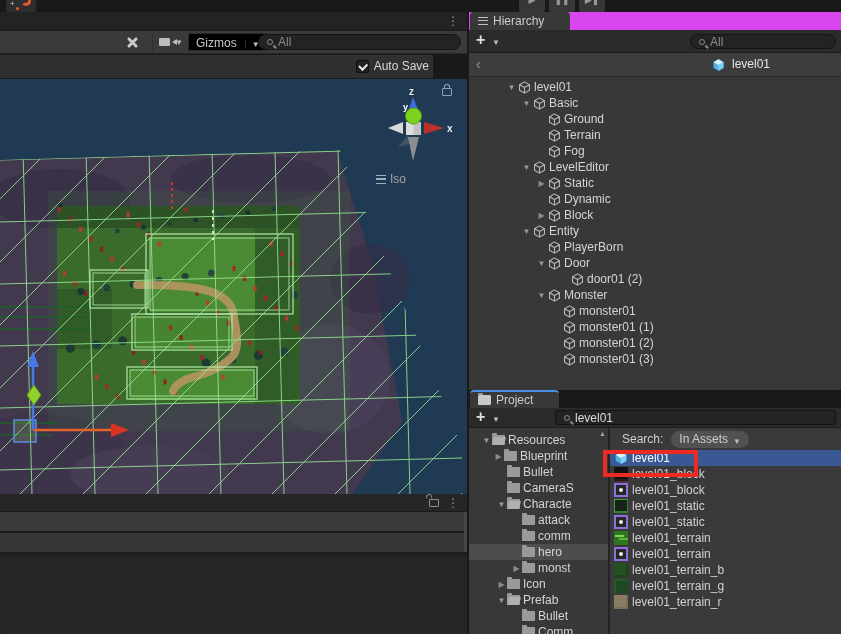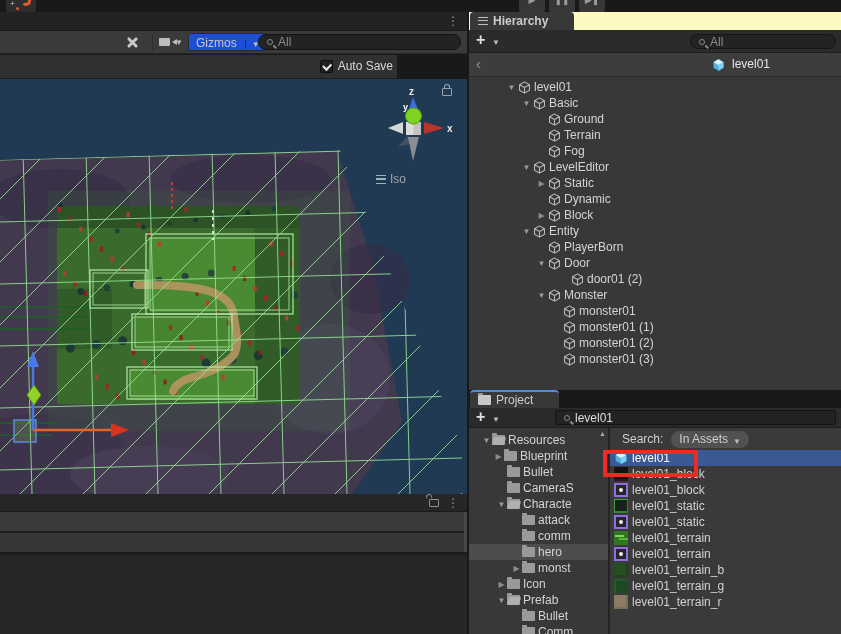--- a/index.html
+++ b/index.html
@@ -29,29 +29,29 @@
   .scene-toolbar{position:absolute;left:0;top:19px;width:467px;height:23px;background:#3a3a3a;border-bottom:1px solid #262626;}
   .tools-ic{position:absolute;left:125px;top:4px;width:15px;height:15px;}
   .tools-ic::before,.tools-ic::after{content:"";position:absolute;left:6px;top:1px;width:3px;height:13px;background:#c8c8c8;border-radius:2px;}
   .tools-ic::before{transform:rotate(45deg);}
   .tools-ic::after{transform:rotate(-45deg);}
   .cam-group{position:absolute;left:152px;top:3px;width:32px;height:17px;border-left:1px solid #2e2e2e;padding-left:5px;}
   .cam-ic{position:absolute;left:6px;top:4px;width:11px;height:8px;background:#bdbdbd;border-radius:1px;}
   .cam-ic::after{content:"";position:absolute;right:-1px;top:1px;border-right:5px solid #bdbdbd;border-top:3px solid transparent;border-bottom:3px solid transparent;transform:translateX(6px);}
   .dd-arrow{color:#bdbdbd;font-size:8px;}
   .cam-group .dd-arrow{position:absolute;right:1px;top:4px;}
-  .gizmos-btn{position:absolute;left:188px;top:2px;height:18px;background:#1d4ed8;border:1px solid #2a2a2a;border-radius:2px;color:#c8c8c8;padding:2px 6px 0 7px;}
+  .gizmos-btn{position:absolute;left:188px;top:2px;height:18px;background:#000000;border:1px solid #2a2a2a;border-radius:2px;color:#c8c8c8;padding:2px 6px 0 7px;}
   .gizmos-btn .dd-arrow{margin-left:8px;border-left:1px solid #2a2a2a;padding-left:6px;}
   .searchfield{background:#232323;border:1px solid #141414;border-radius:9px;color:#8a8a8a;display:flex;align-items:center;padding:0 8px;gap:5px;}
   .scene-search{position:absolute;left:258px;top:3px;width:203px;height:16px;}
   .mag{width:6px;height:6px;border:1.5px solid #8a8a8a;border-radius:50%;position:relative;flex:0 0 auto;}
   .mag::after{content:"";position:absolute;width:4px;height:1.5px;background:#8a8a8a;transform:rotate(45deg);left:5px;top:6px;}
 
   
-  .autosave-row{position:absolute;left:0;top:43px;width:397px;height:24px;background:#303030;border-bottom:1px solid #1b1b1b;}
+  .autosave-row{position:absolute;left:0;top:43px;width:433px;height:24px;background:#303030;border-bottom:1px solid #1b1b1b;}
   .autosave{position:absolute;right:4px;top:4px;display:flex;align-items:center;gap:5px;color:#d8d8d8;}
   .checkbox{width:13px;height:13px;background:#212121;border:1px solid #0e0e0e;border-radius:2px;position:relative;}
   .checkbox::after{content:"";position:absolute;left:2.5px;top:2.5px;width:6px;height:3.5px;border-left:2px solid #e8e8e8;border-bottom:2px solid #e8e8e8;transform:rotate(-45deg);}
 
   
   .scene-view{position:absolute;left:0;top:67px;width:467px;height:415px;background:#213a54;overflow:hidden;}
   .iso-label{position:absolute;left:376px;top:93px;display:flex;align-items:center;gap:4px;color:#a3a3a3;font-size:12px;}
   .bars{width:10px;height:9px;border-top:1.6px solid #9fb0bc;border-bottom:1.6px solid #9fb0bc;position:relative;}
   .bars::after{content:"";position:absolute;left:0;top:2.6px;width:10px;height:1.6px;background:#9fb0bc;}
   .lock-sm{position:absolute;left:442px;top:9px;width:10px;height:8px;border:1.4px solid #93a2ae;border-radius:1px;}
@@ -62,21 +62,21 @@
   .sub-header{position:absolute;left:0;top:482px;width:467px;height:18px;background:#262626;border-bottom:1px solid #1a1a1a;}
   .sub-header .kebab{position:absolute;right:8px;top:3px;}
   .lock-open{position:absolute;right:28px;top:5px;width:10px;height:8px;border:1.4px solid #8f8f8f;border-radius:1px;}
   .lock-open::before{content:"";position:absolute;left:-4px;top:-6px;width:4px;height:4px;border:1.4px solid #8f8f8f;border-bottom:none;border-radius:3px 3px 0 0;transform:rotate(-12deg);}
   .sub-row1{position:absolute;left:0;top:500px;width:467px;height:20px;background:#3a3a3a;border-bottom:1px solid #1f1f1f;}
   .sub-row2{position:absolute;left:0;top:521px;width:467px;height:19px;background:#373737;}
   .sub-rest{position:absolute;left:0;top:540px;width:467px;height:82px;background:#272727;box-shadow:inset 0 6px 6px -5px rgba(0,0,0,.55);}
   .sub-scroll{position:absolute;right:0;top:500px;width:3px;height:40px;background:#474747;}
 
   
-  .hi-tabstrip{position:absolute;left:0;top:0;width:372px;height:18px;background:#fef9c3;font-weight:bold;}
+  .hi-tabstrip{position:absolute;left:0;top:0;width:372px;height:18px;background:#d946ef;}
   .tab{position:absolute;left:1px;top:0;height:18px;background:#383838;border-radius:4px 4px 0 0;display:flex;align-items:center;gap:5px;padding:0 26px 0 8px;color:#cccccc;}
   .list-ic{width:10px;height:8px;border-top:1.5px solid #bdbdbd;border-bottom:1.5px solid #bdbdbd;position:relative;}
   .list-ic::after{content:"";position:absolute;left:0;top:1.8px;width:10px;height:1.5px;background:#bdbdbd;}
   .hi-toolbar{position:absolute;left:0;top:18px;width:372px;height:23px;background:#2b2b2b;border-bottom:1px solid #1e1e1e;}
   .plus-btn{position:absolute;left:7px;top:2px;color:#e0e0e0;font-size:16px;font-weight:bold;line-height:16px;}
   .plus-dd{position:absolute;left:23px;top:8px;color:#bdbdbd;font-size:8px;}
   .hi-search{position:absolute;left:221px;top:4px;width:146px;height:15px;border-radius:8px;}
   .breadcrumb{position:absolute;left:0;top:41px;width:372px;height:24px;background:#3d3d3d;border-bottom:1px solid #2a2a2a;}
   .bc-back{position:absolute;left:7px;top:3px;color:#9a9a9a;font-size:14px;}
   .bc-item{position:absolute;left:243px;top:4px;display:flex;align-items:center;gap:4px;color:#e6e6e6;}

